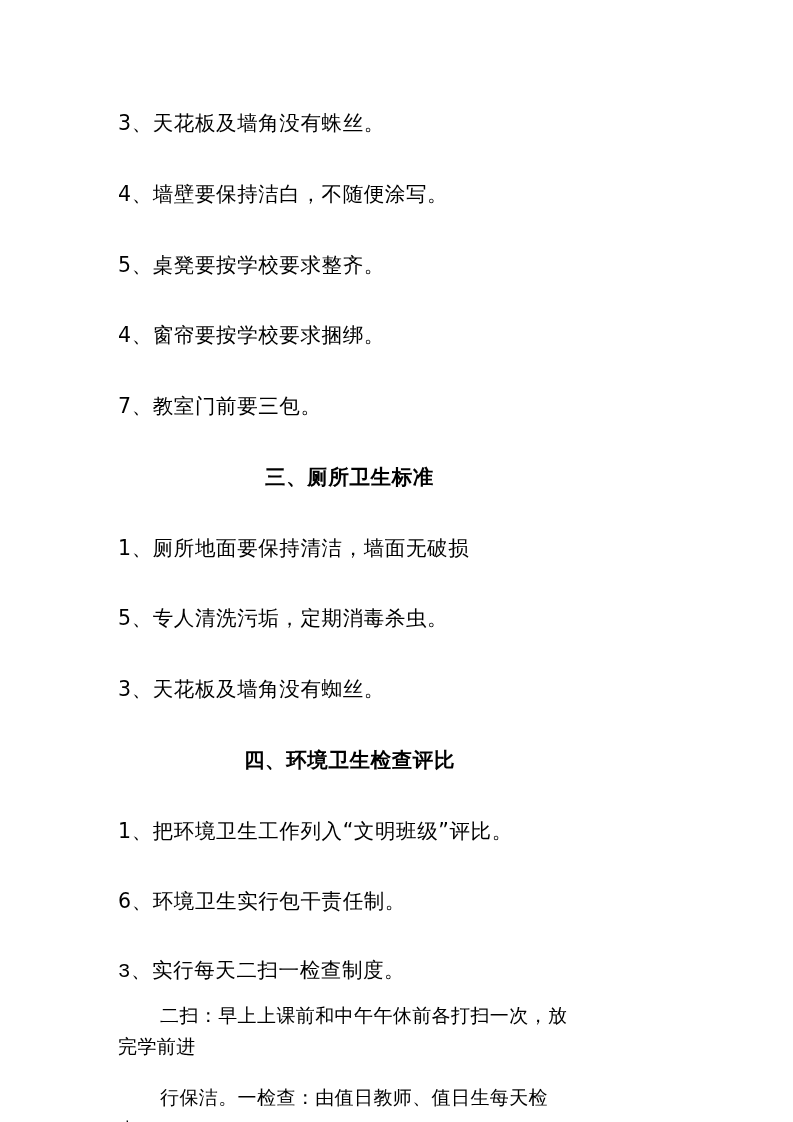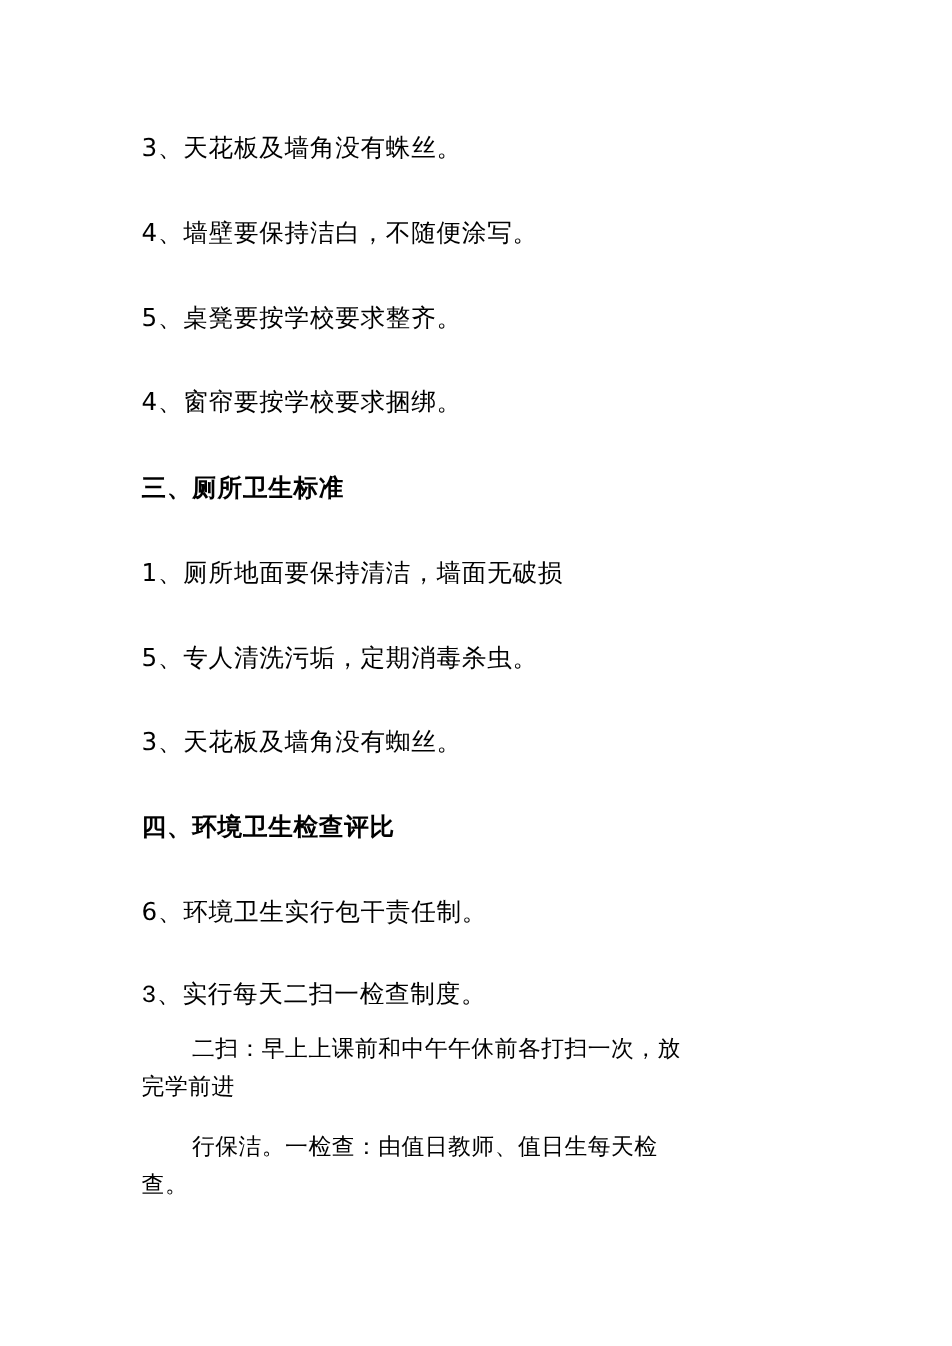--- a/index.html
+++ b/index.html
@@ -57,41 +57,44 @@
   p.sub-cont {
     margin: 0 0 40px 0;
     font-size: 19px;
     line-height: 1.65;
     letter-spacing: 0.4px;
     text-indent: 42px;
     font-family: "DejaVu Sans", "Liberation Sans", sans-serif;
   }
   .gap-before-heading {
     margin-top: 4px;
+    text-align: center;
   }
 </style>
 </head>
 <body>
 
 <div class="page">
   <div class="doc-body">
 
     <p class="line">3、天花板及墙角没有蛛丝。</p>
     <p class="line">4、墙壁要保持洁白，不随便涂写。</p>
     <p class="line">5、桌凳要按学校要求整齐。</p>
     <p class="line">4、窗帘要按学校要求捆绑。</p>
+    <p class="line">7、教室门前要三包。</p>
 
     <p class="heading gap-before-heading">三、厕所卫生标准</p>
 
     <p class="line">1、厕所地面要保持清洁，墙面无破损</p>
     <p class="line">5、专人清洗污垢，定期消毒杀虫。</p>
     <p class="line">3、天花板及墙角没有蜘丝。</p>
 
     <p class="heading gap-before-heading">四、环境卫生检查评比</p>
 
+    <p class="line">1、把环境卫生工作列入“文明班级”评比。</p>
     <p class="line">6、环境卫生实行包干责任制。</p>
     <p class="line tight">3、实行每天二扫一检查制度。</p>
 
     <p class="sub">二扫：早上上课前和中午午休前各打扫一次，放完学前进</p>
     <p class="sub-cont">行保洁。一检查：由值日教师、值日生每天检查。</p>
 
   </div>
 </div>
 
 </body></html>

